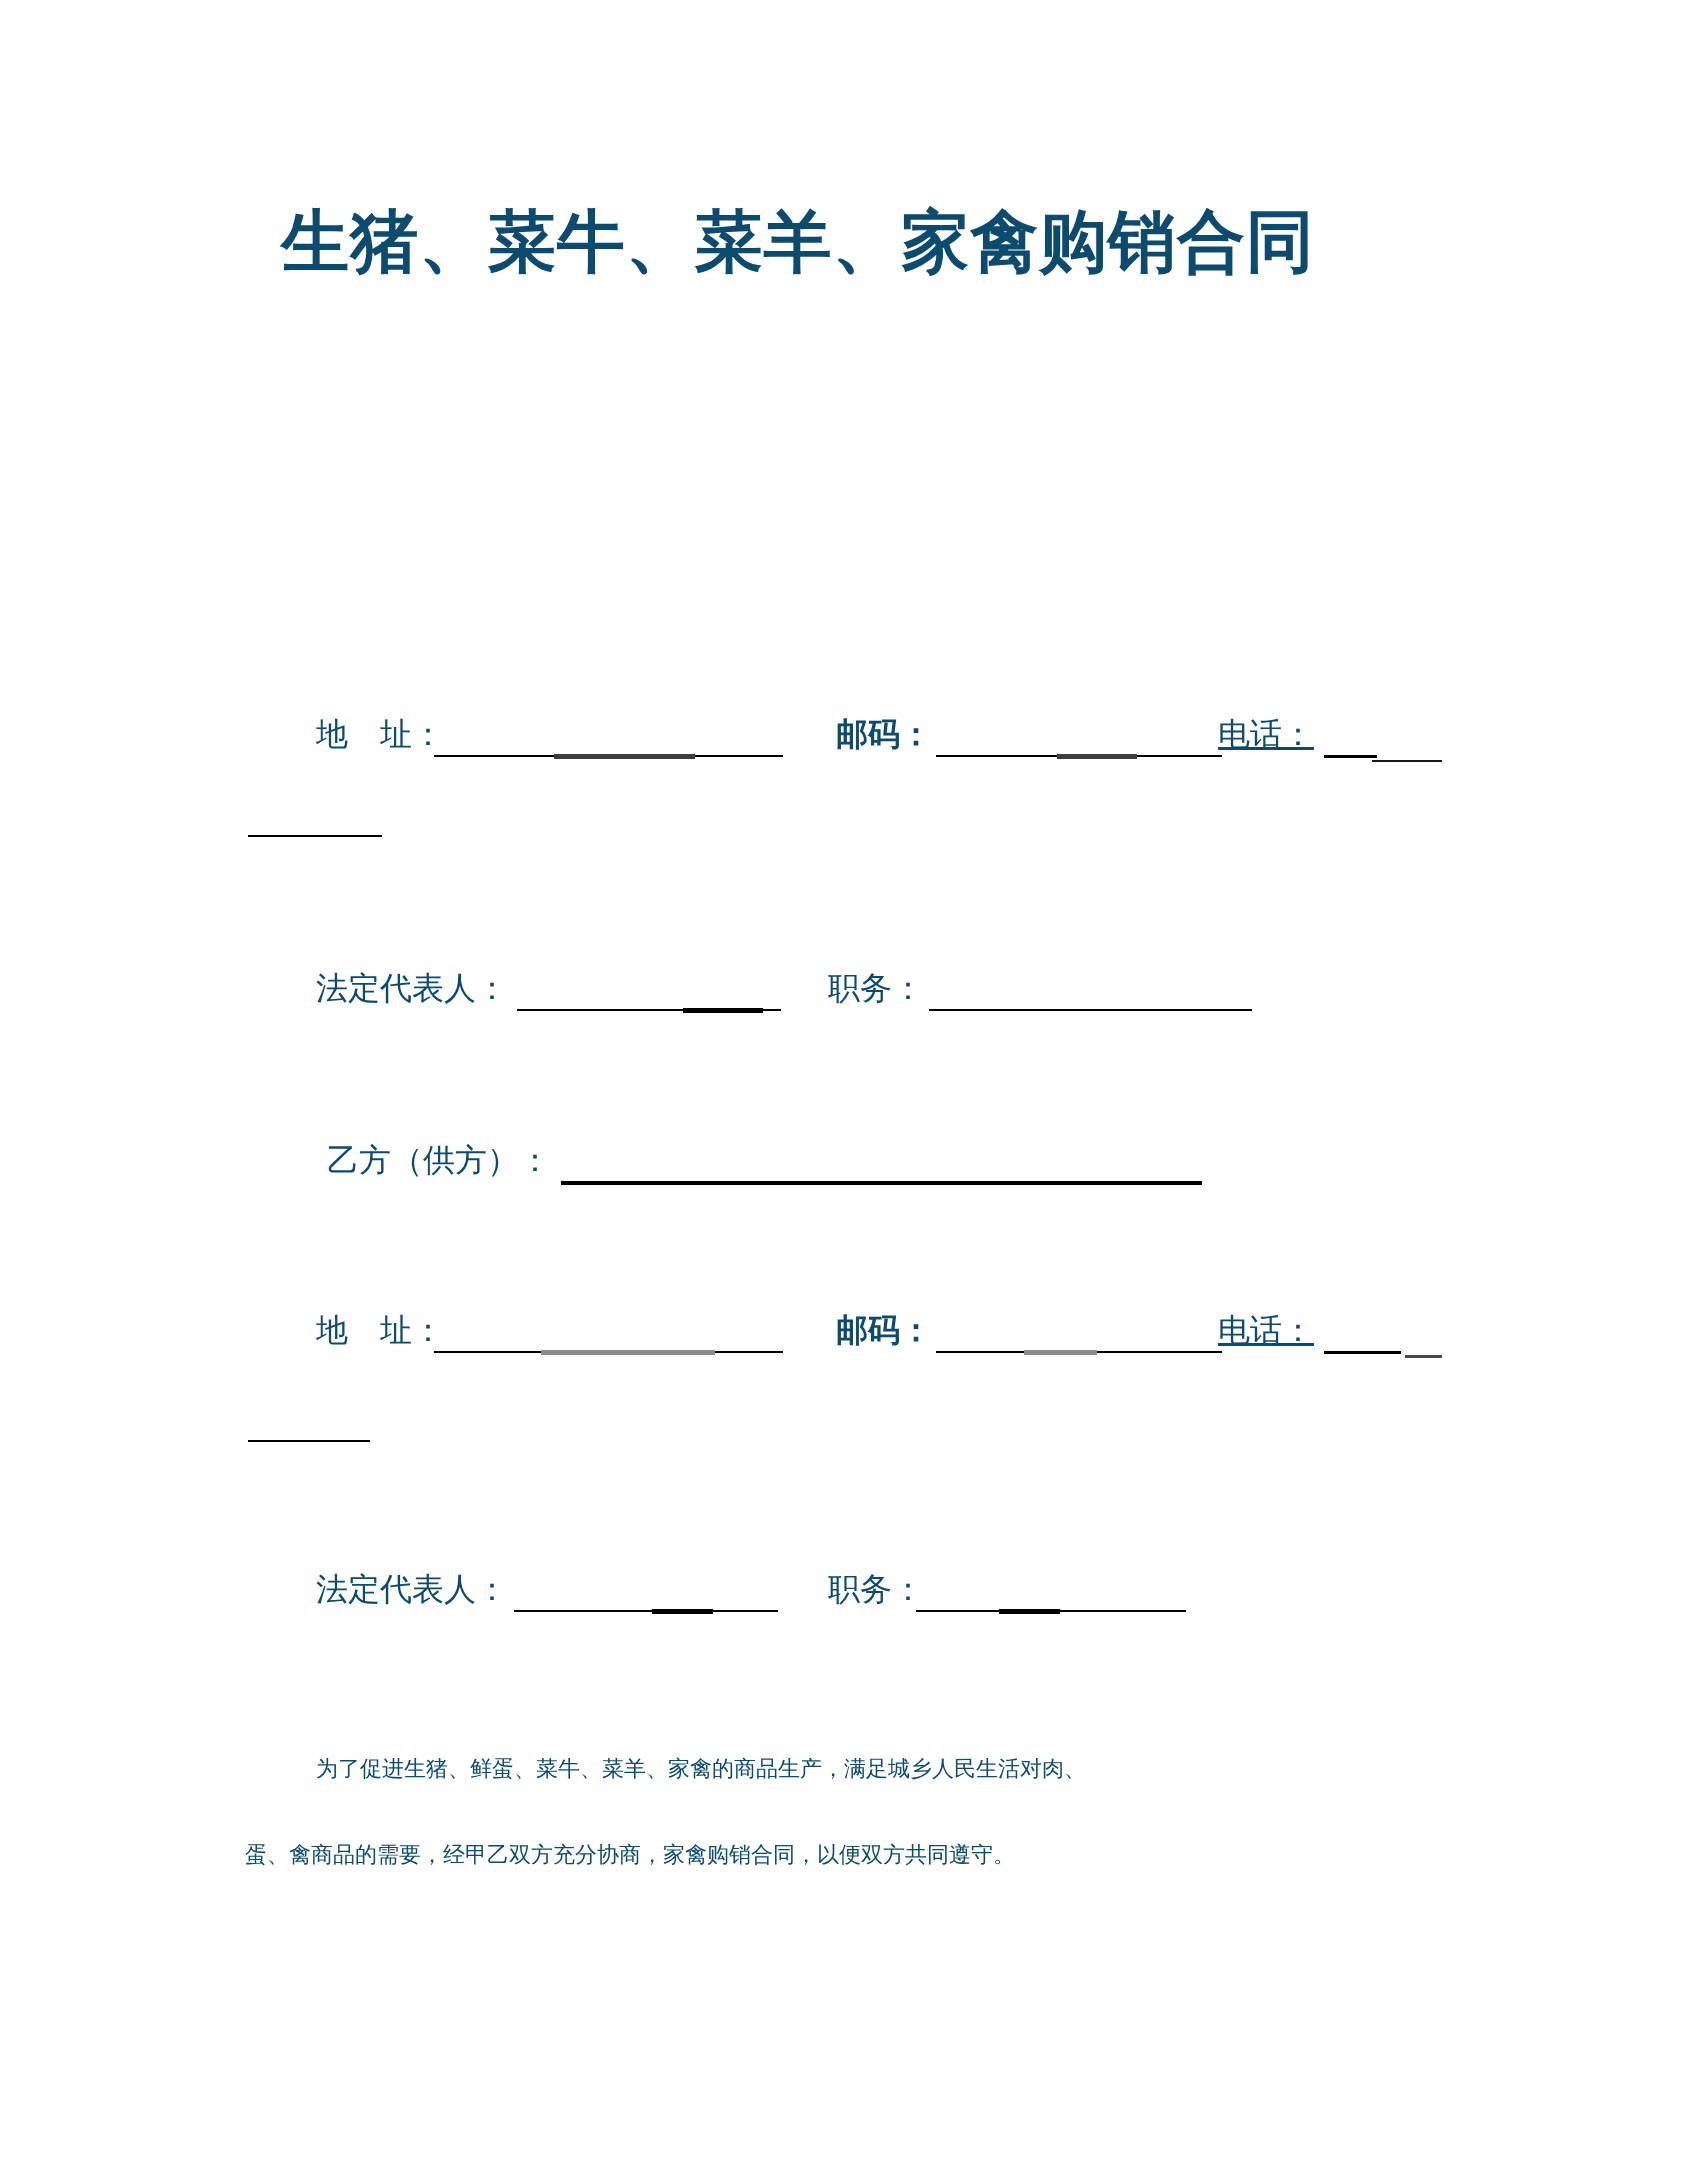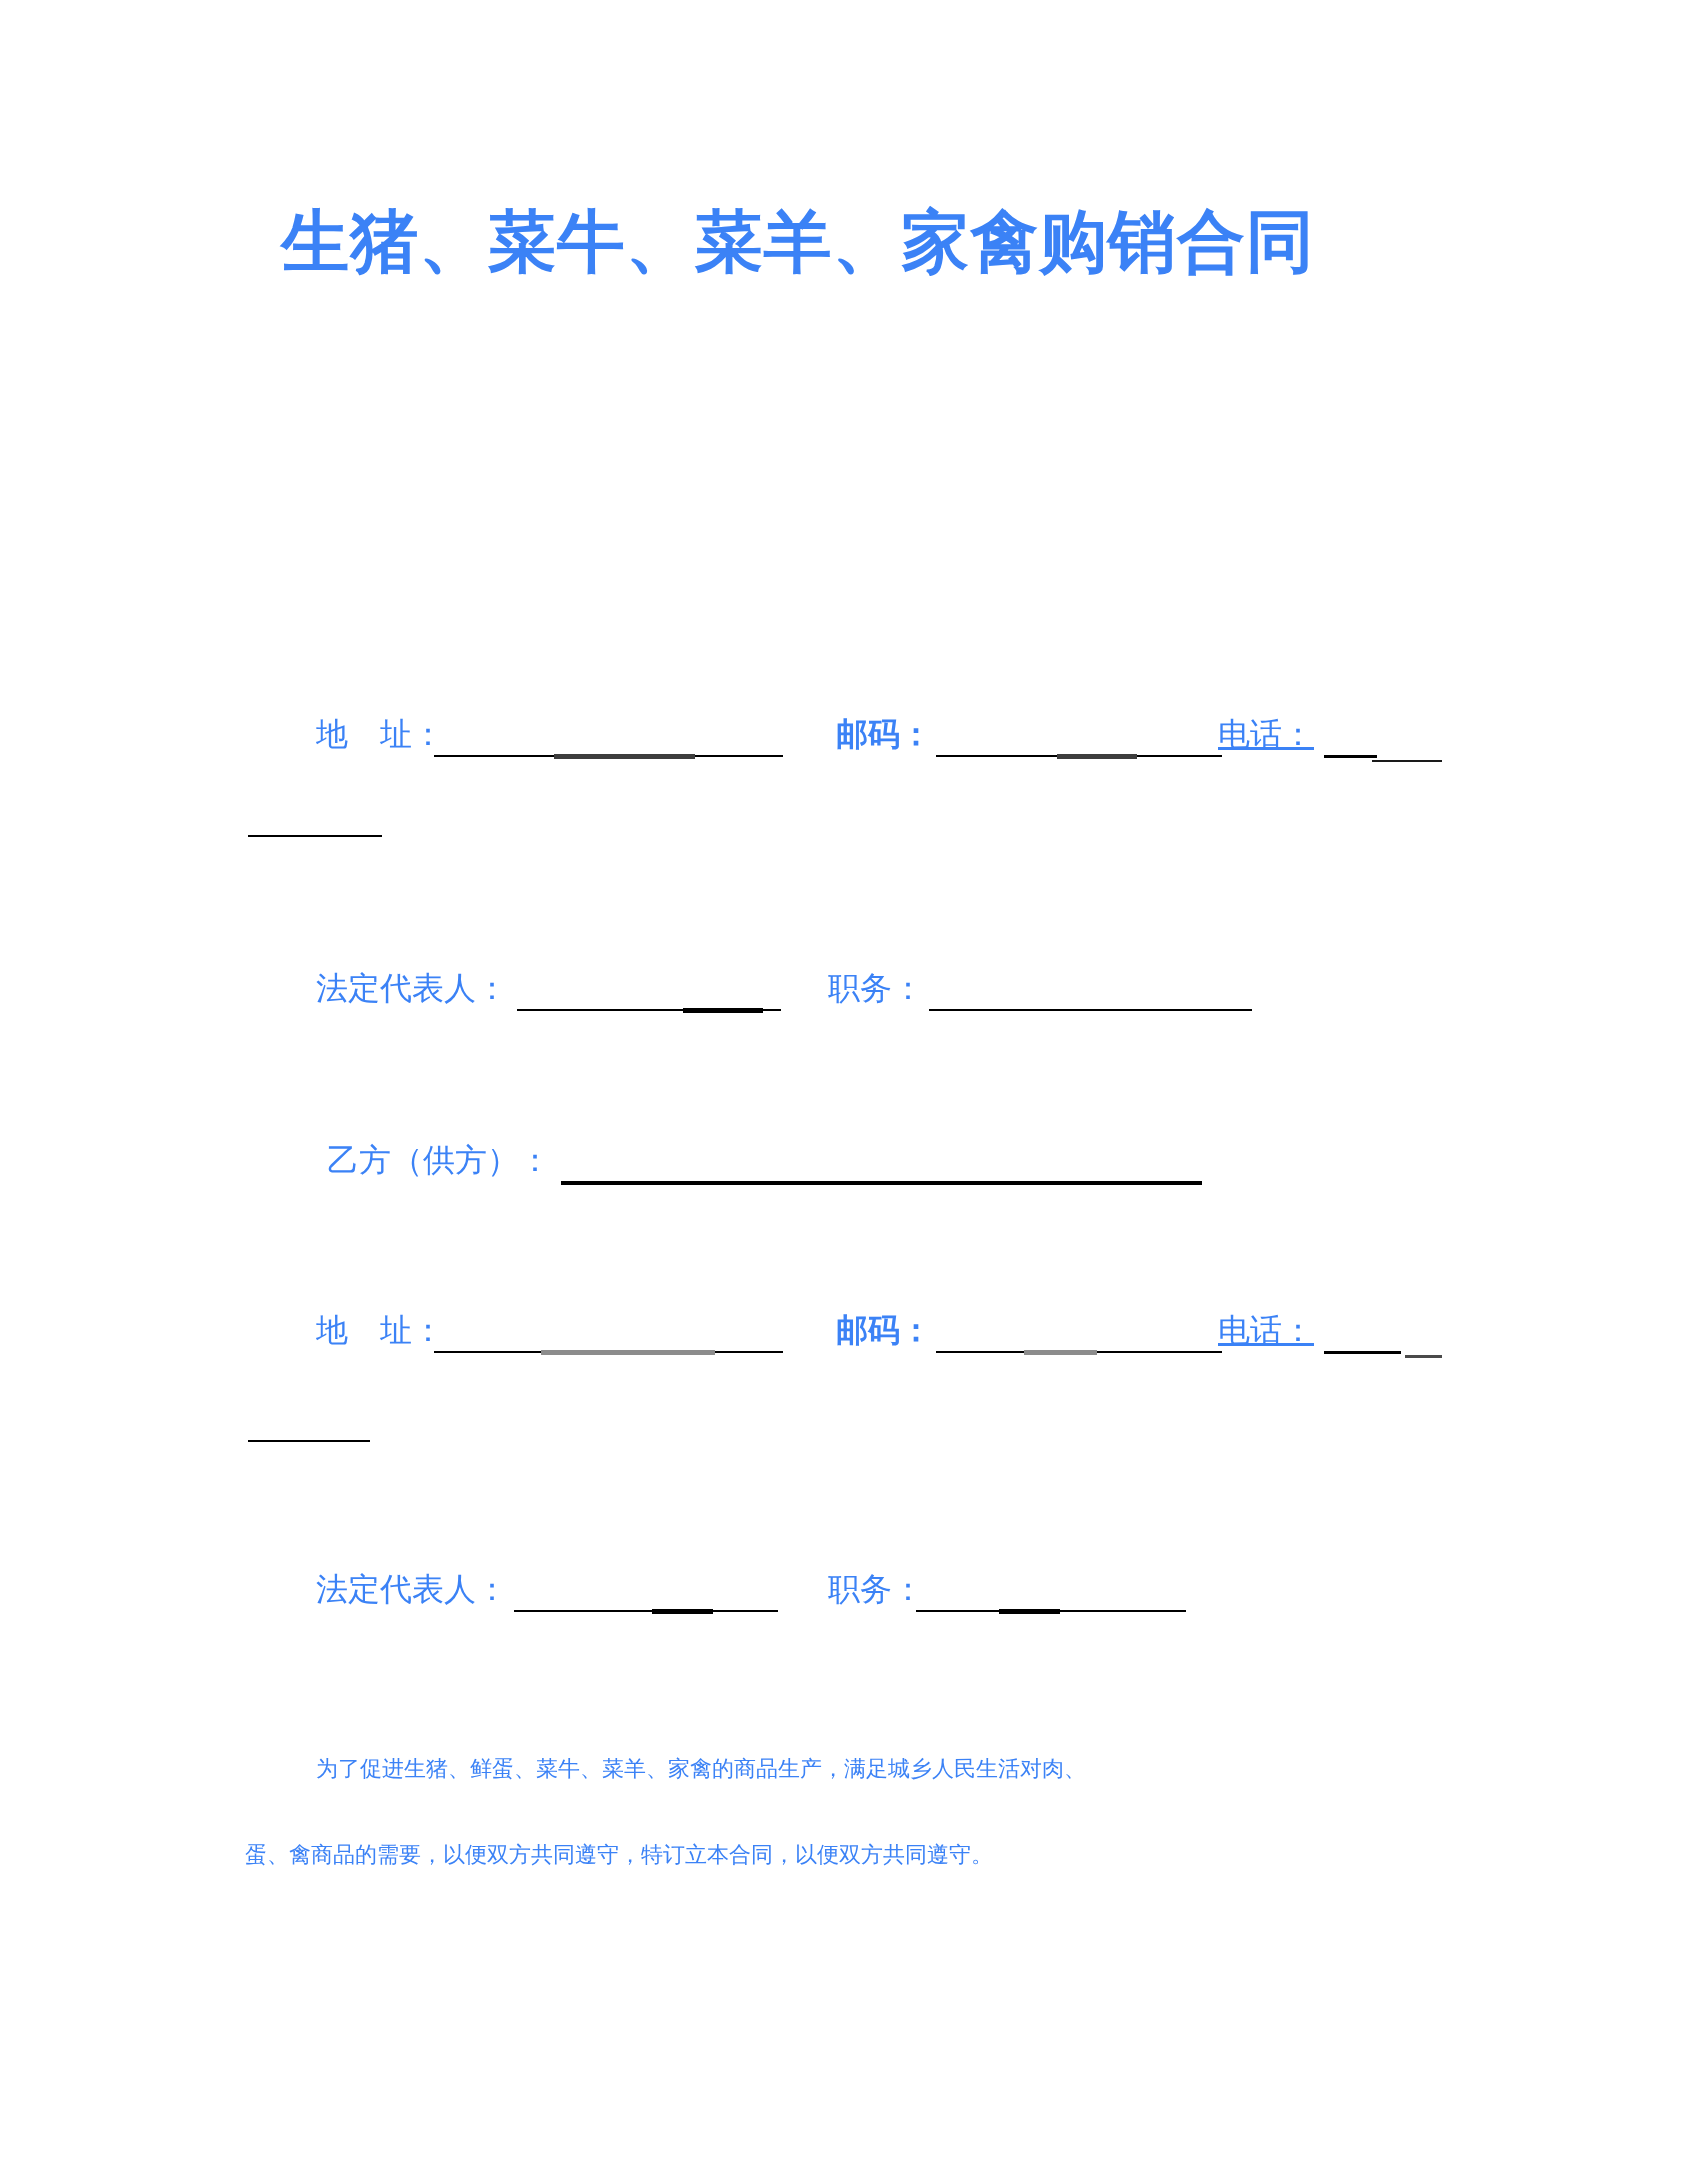--- a/index.html
+++ b/index.html
@@ -1,18 +1,18 @@
 <!DOCTYPE html>
 <html style="font-size:14.7px"><head>
 <meta charset="utf-8">
 <style>
   html,body{margin:0;padding:0;background:#ffffff;}
   .page{
     position:relative;width:1596px;height:2182px;background:#ffffff;
-    color:#3b82f6;font-family:"Liberation Serif","DejaVu Serif",serif;
+    color:#0c4a6e;font-family:"Liberation Serif","DejaVu Serif",serif;
     overflow:hidden;
   }
   .doc-title{
     position:absolute;top:202px;left:0;width:100%;text-align:center;
     font-family:"Liberation Sans","DejaVu Sans",sans-serif;
     font-weight:700;font-size:68px;line-height:79px;letter-spacing:0.9px;
     white-space:nowrap;
   }
   .row{position:absolute;left:0;width:1686px;height:48px;font-size:32px;}
   .lbl{position:absolute;top:0;line-height:42px;white-space:pre;}
@@ -116,16 +116,16 @@
     <span class="blank legal-blank" style="left:514px;">
         <i class="seg blackseg" style="left:138px;width:61px;"></i>
       </span>
     <span class="lbl position-label">职务：</span>
     <span class="blank position-blank-b">
         <i class="seg blackseg" style="left:83px;width:61px;"></i>
       </span>
   </div>
 
   <div class="para-line" style="top:1726px;left:316px;">为了促进生猪、鲜蛋、菜牛、菜羊、家禽的商品生产，满足城乡人民生活对肉、</div>
-  <div class="para-line" style="top:1812px;left:245px;">蛋、禽商品的需要，以便双方共同遵守，特订立本合同，以便双方共同遵守。</div>
+  <div class="para-line" style="top:1812px;left:245px;">蛋、禽商品的需要，经甲乙双方充分协商，家禽购销合同，以便双方共同遵守。</div>
 
 </div>
 
 
 </body></html>

